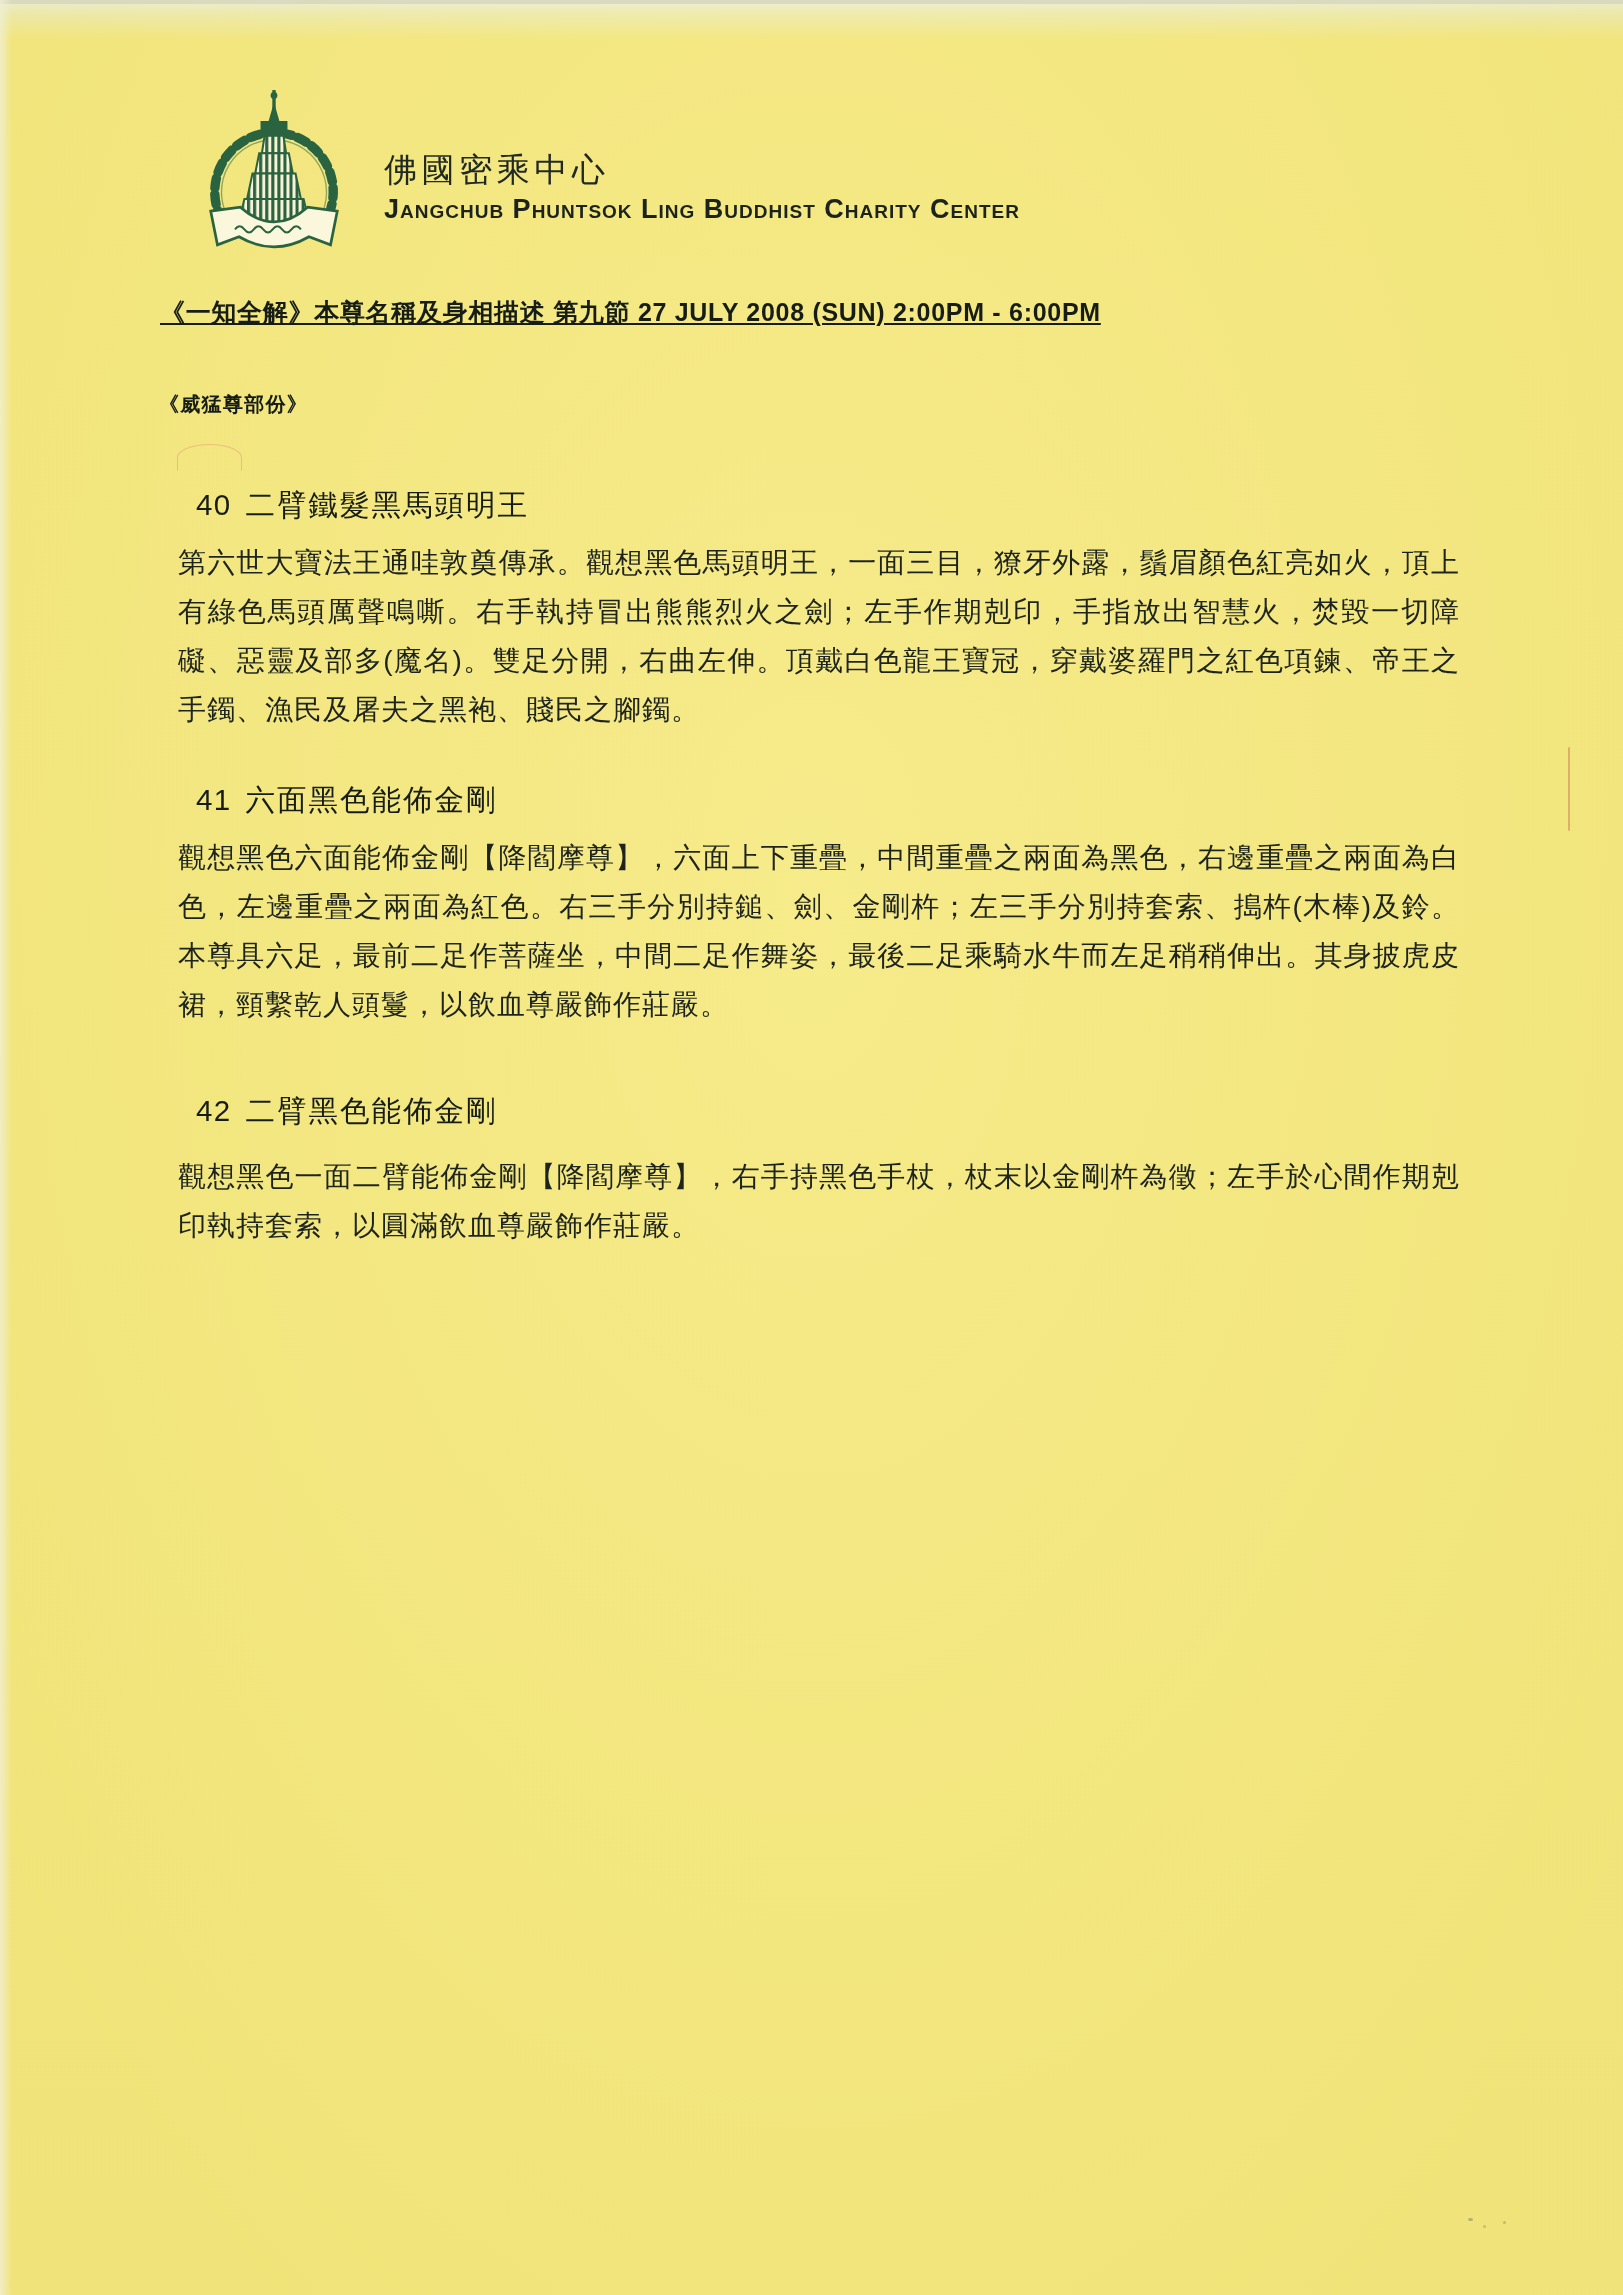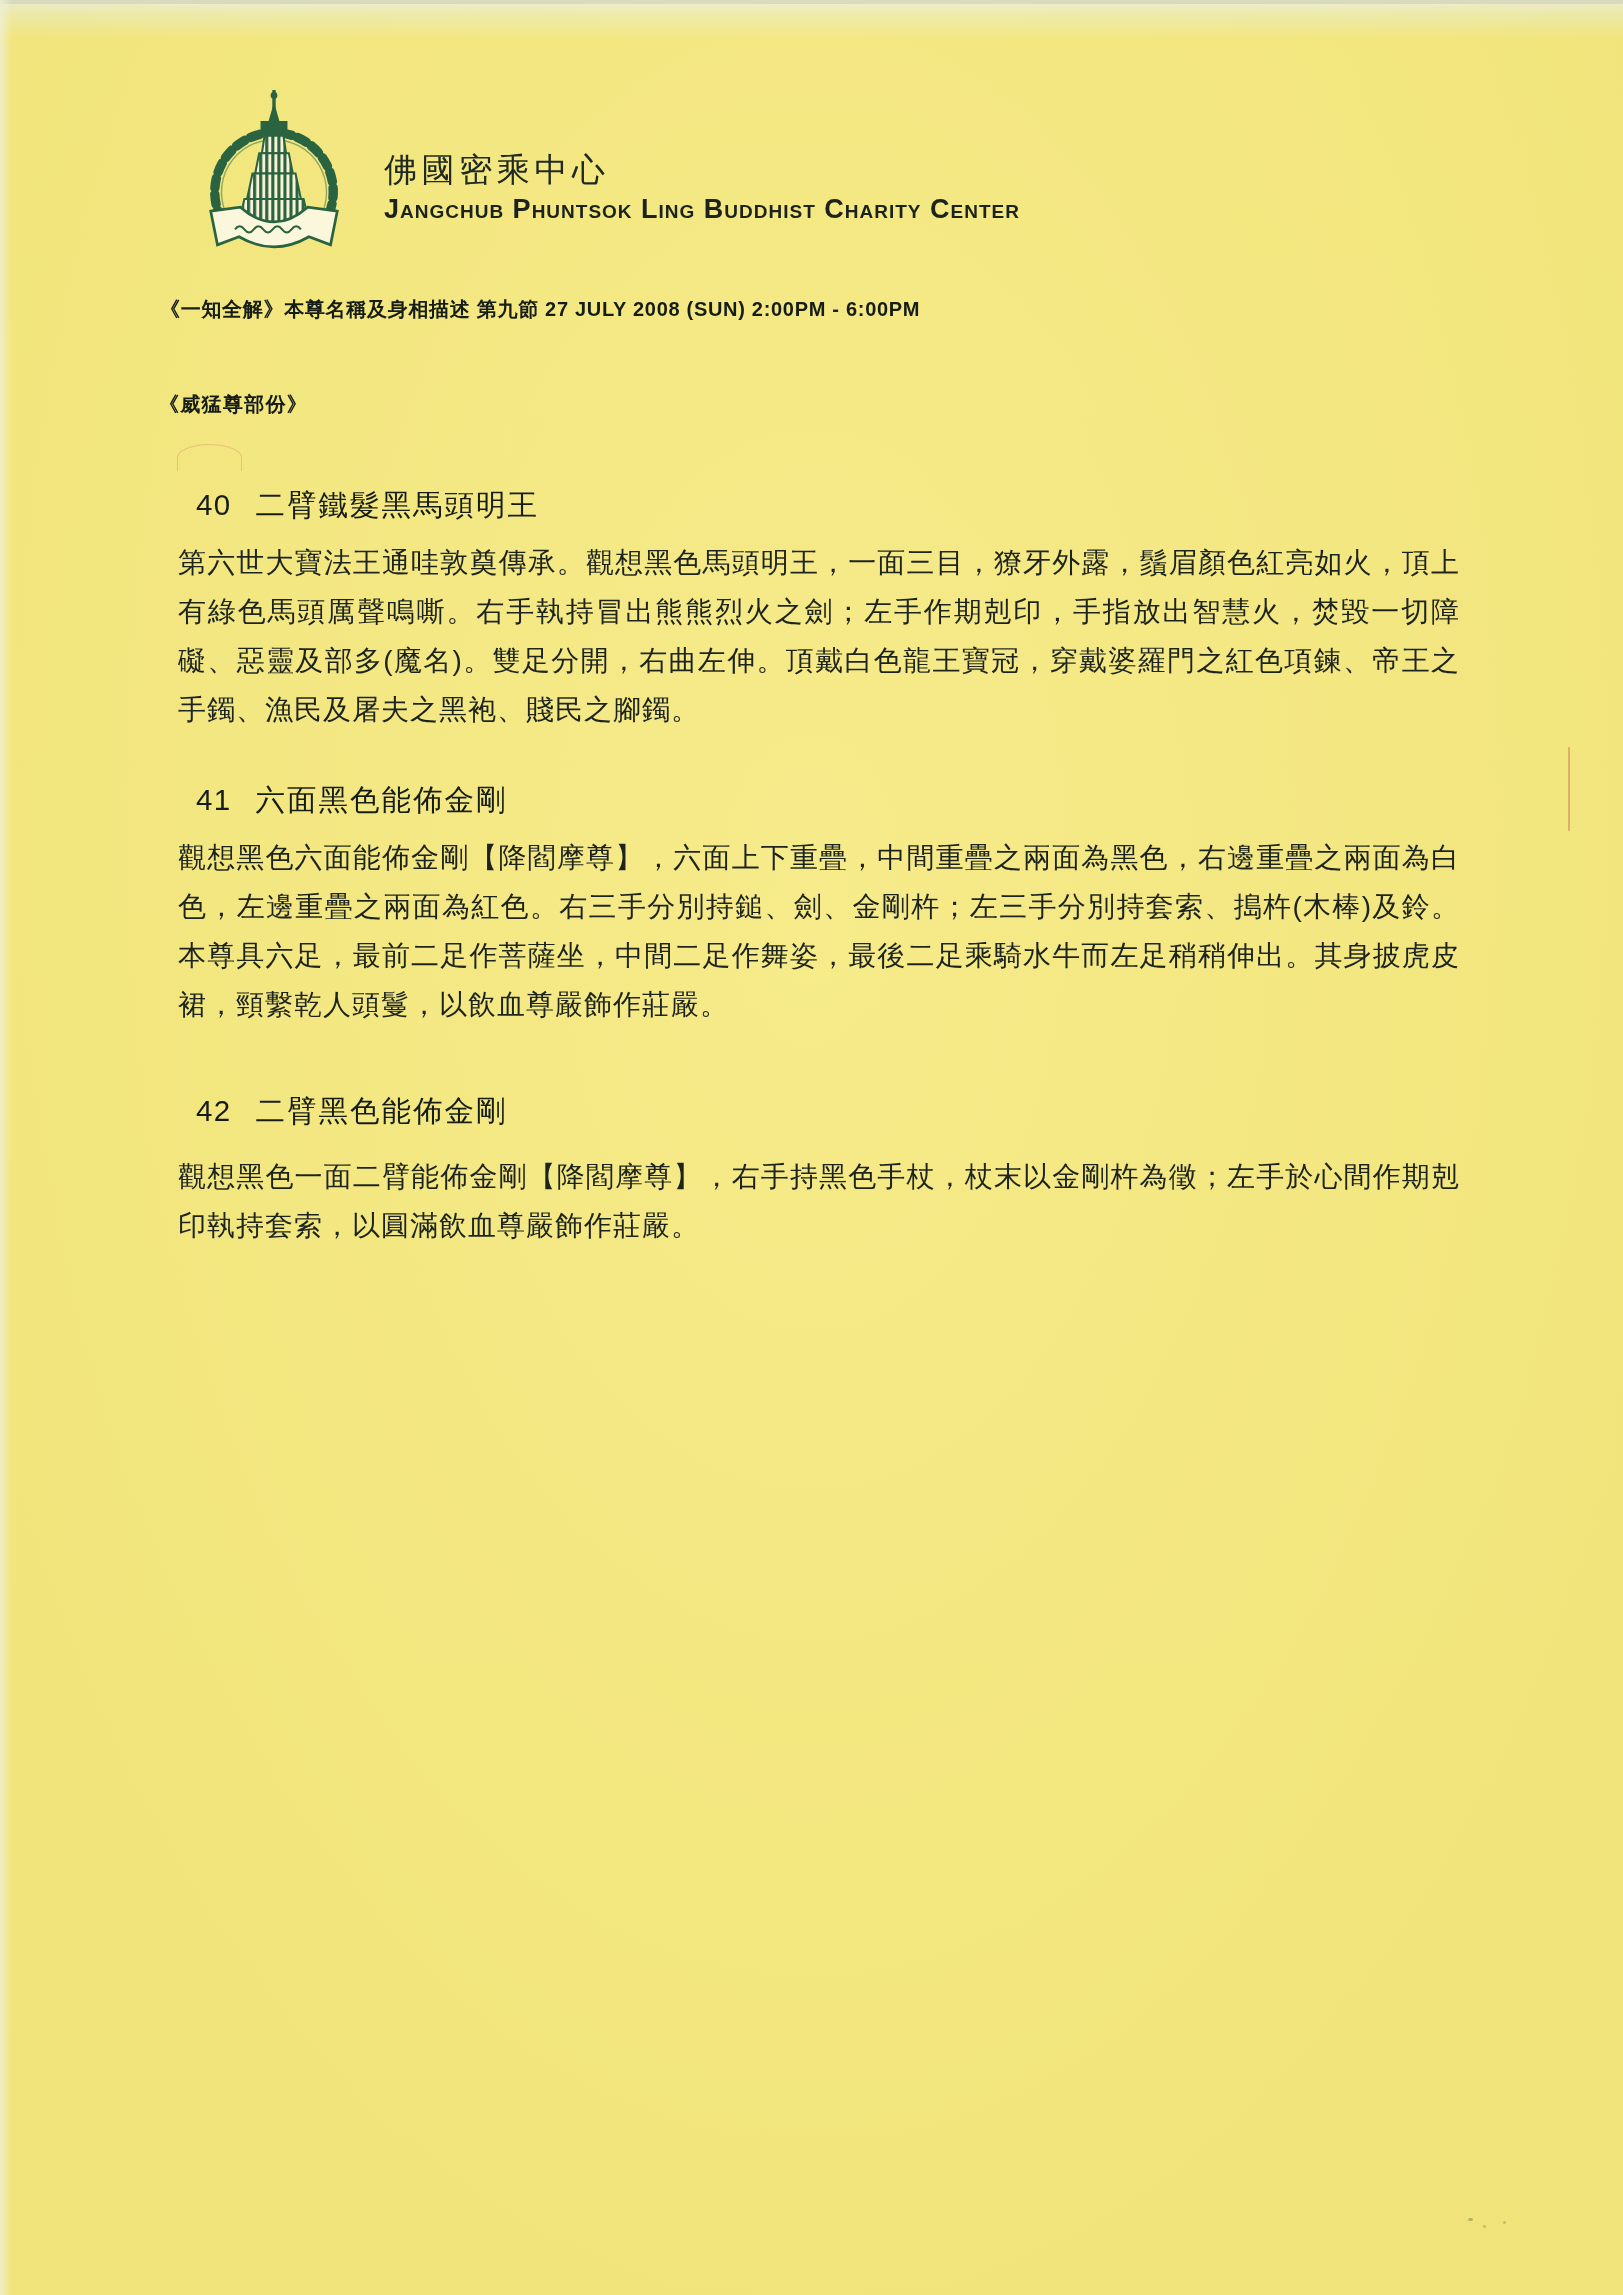--- a/index.html
+++ b/index.html
@@ -28,26 +28,26 @@
   .speck3{position:absolute;left:1483px;top:2225px;width:2.6px;height:2.6px;background:rgba(110,112,100,.3);border-radius:50%;}
 
   .logo{position:absolute;left:185px;top:86px;width:178px;height:175px;}
 
   .org-zh{position:absolute;left:384px;top:148px;
     font-size:33px;font-weight:400;letter-spacing:4.6px;color:#212a22;}
   .org-en{position:absolute;left:384px;top:194px;
     font-size:27px;font-weight:700;font-variant:small-caps;letter-spacing:1px;color:#1b231c;}
 
   .title-line{position:absolute;left:160px;top:296px;width:1309px;
-    font-size:20px;font-weight:700;letter-spacing:0.7px;color:#161d16;white-space:nowrap;}
+    font-size:25px;font-weight:700;letter-spacing:0.7px;color:#161d16;white-space:nowrap;text-decoration:underline;}
   .part-heading{position:absolute;left:159px;top:391px;
     font-size:20px;font-weight:700;letter-spacing:1.3px;color:#161d16;text-align:center;}
 
   .entry-heading{position:absolute;left:196px;font-size:29.5px;color:#161d16;white-space:nowrap;}
-  .entry-heading .num{font-weight:400;letter-spacing:1.3px;margin-right:24px;}
+  .entry-heading .num{font-weight:400;letter-spacing:1.3px;margin-right:14px;}
   .entry-heading .ttl{font-weight:400;letter-spacing:2px;}
   .h40{top:486px;} .h41{top:781px;} .h42{top:1092px;}
 
   .entry-body{position:absolute;left:178px;width:1282px;
     font-size:28px;line-height:49px;letter-spacing:1px;
     text-align:justify;color:#1d241d;}
   .p40{top:538px;} .p41{top:833px;} .p42{top:1152px;}
 </style>
 </head>
 <body>

